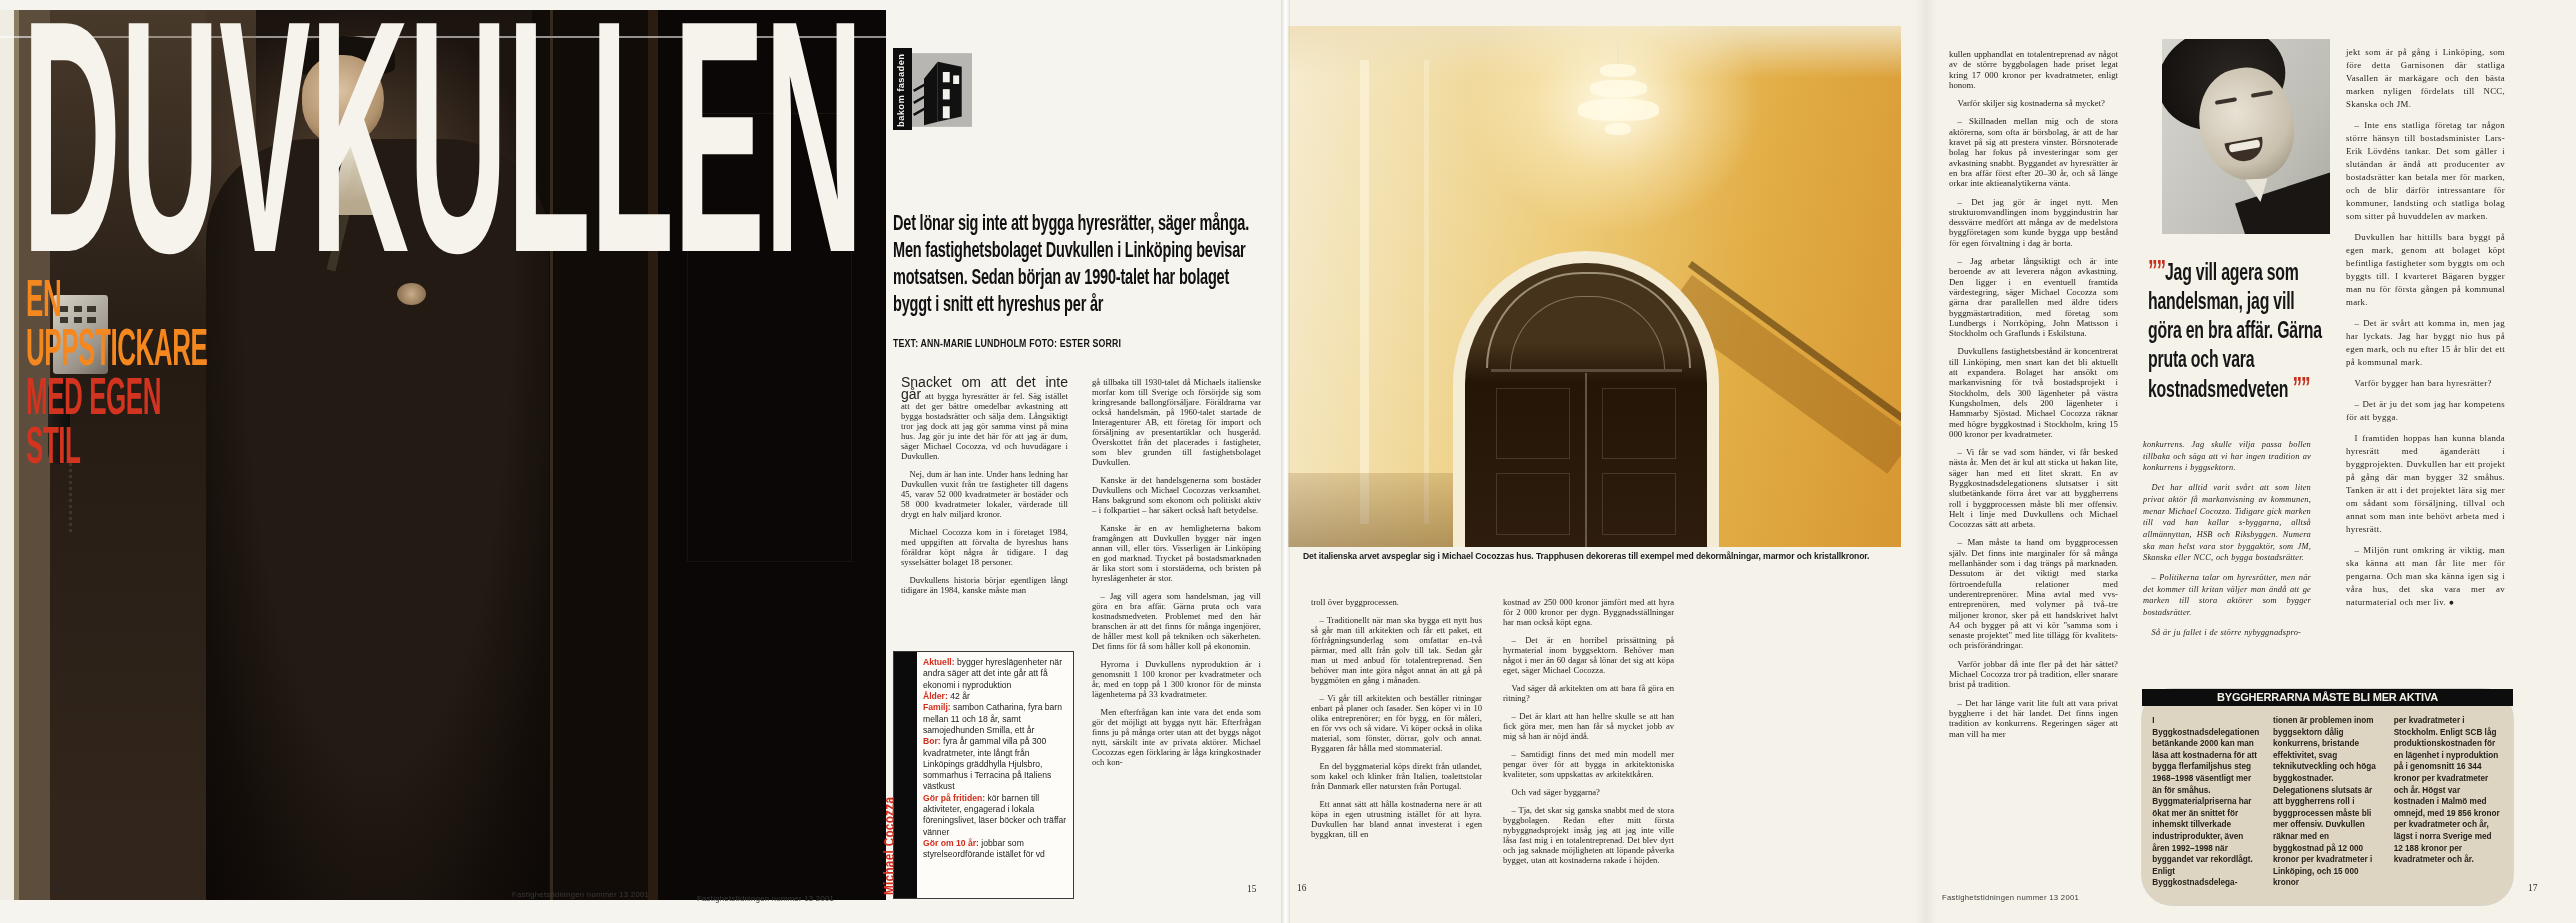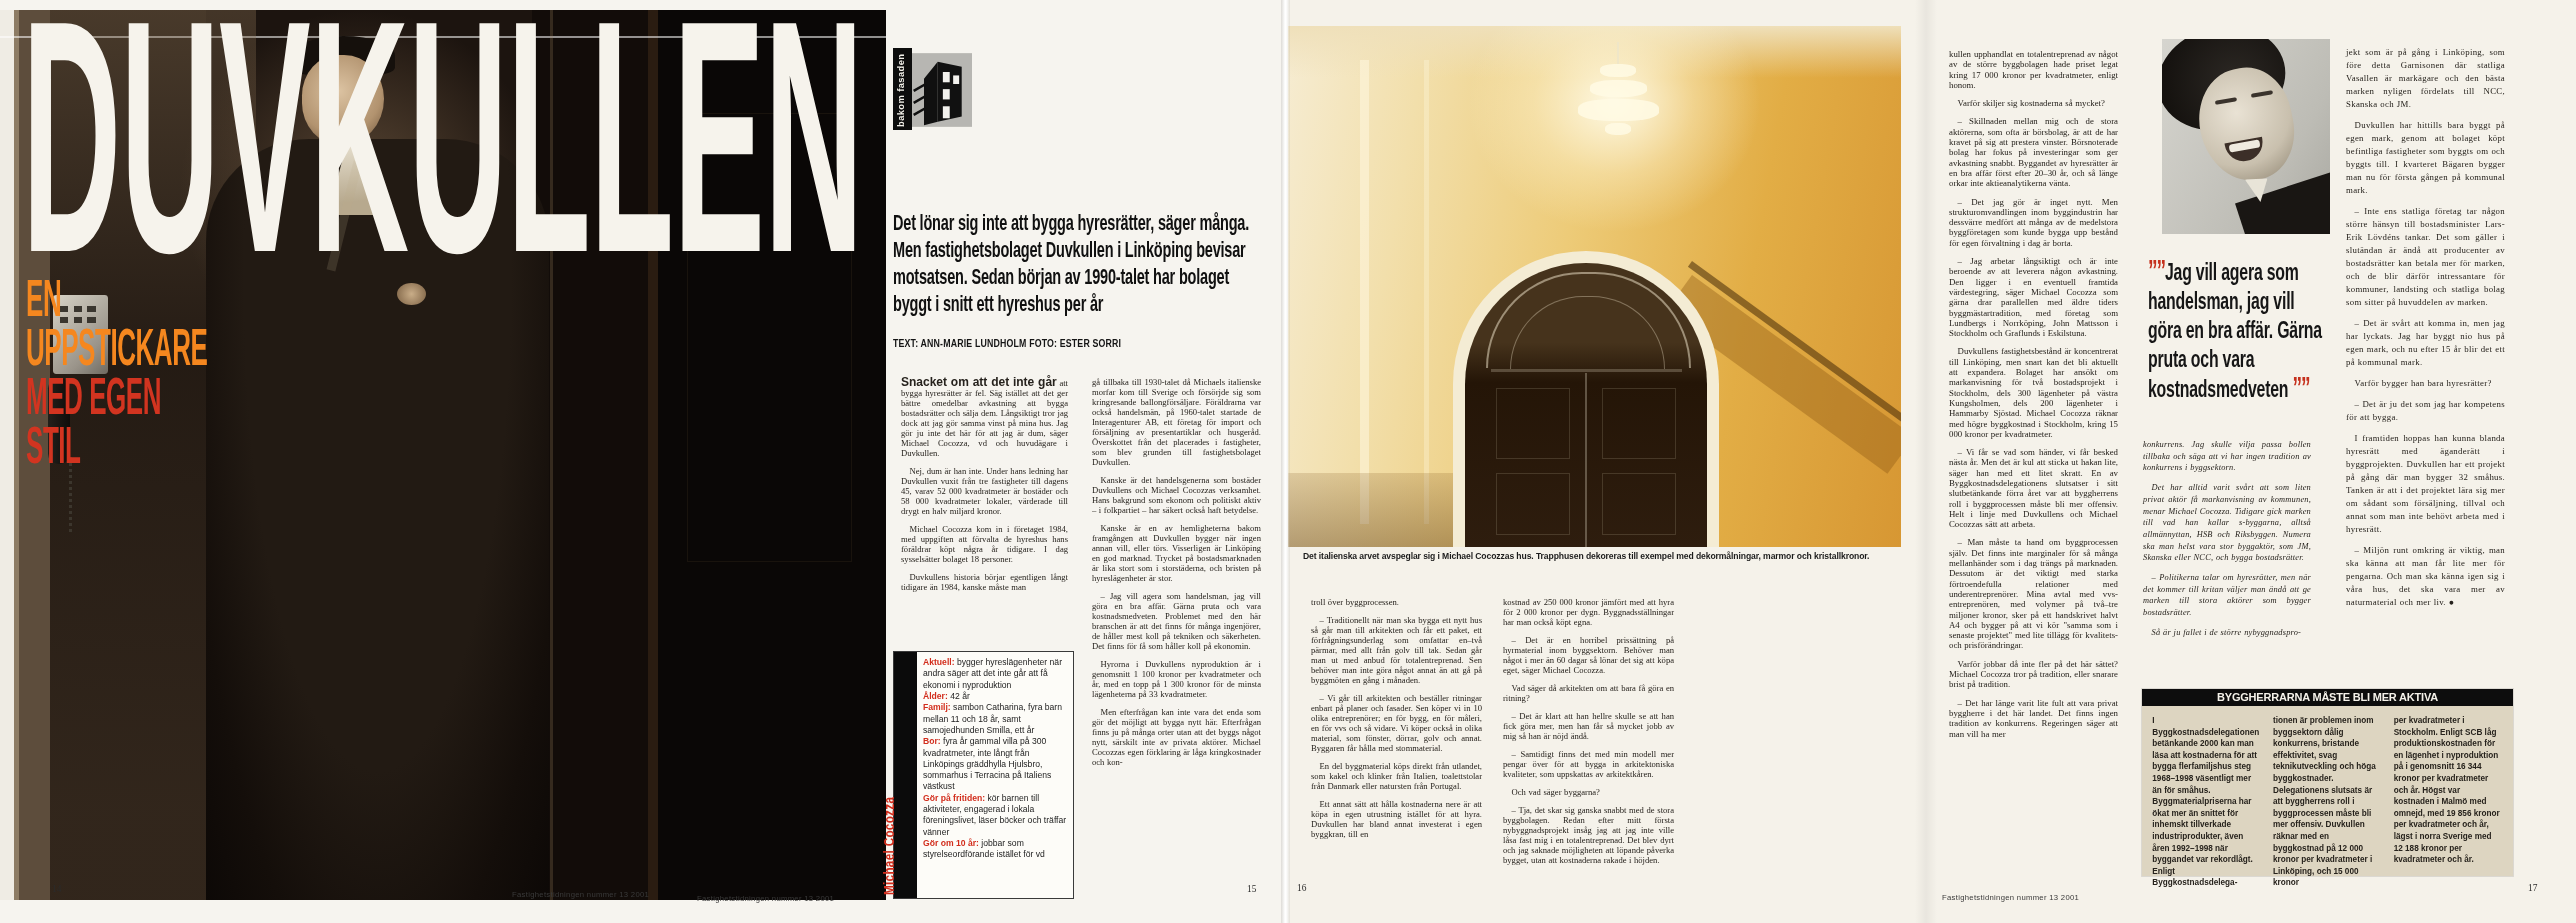--- a/index.html
+++ b/index.html
@@ -71,21 +71,21 @@
   .standfirst{position:absolute;left:893px;top:210px;width:554px;font-size:21.5px;line-height:27px;
         font-weight:bold;color:#101010;letter-spacing:-0.3px;transform:scaleX(.675);transform-origin:left top;}
   .byline{position:absolute;left:893px;top:337px;font-size:11px;font-weight:bold;color:#151515;
         letter-spacing:0.2px;transform:scaleX(.8);transform-origin:left top;white-space:nowrap;}
 
   .serifcol{font-family:"Liberation Serif",serif;font-size:8.6px;line-height:10px;
         text-align:justify;color:#26221d;overflow:hidden;word-spacing:0.4px;}
   .serifcol p{margin:8px;text-indent:8.6px;}
   .serifcol p:first-child{text-indent:0;}
   .serifcol.indent-first p:first-child{text-indent:8.6px;}
-  .leadword{font-family:"Liberation Sans",sans-serif;font-weight:bold;font-size:12px;}
+  .leadword{font-family:"Liberation Sans",sans-serif;font-weight:normal;font-size:14px;}
 
   #col1{left:893px;top:369px;width:183px;height:278px;}
   #col2{left:1084px;top:369px;width:185px;height:520px;}
   #col3{left:1303px;top:589px;width:187px;height:292px;}
   #col4{left:1495px;top:589px;width:187px;height:292px;}
   #col5{left:1941px;top:41px;width:185px;height:845px;font-size:8.8px;line-height:10.3px;}
   #col6{left:2135px;top:431px;width:184px;height:222px;font-size:8.4px;line-height:11.7px;letter-spacing:0.2px;font-style:italic;}
   #col7{left:2338px;top:38px;width:175px;height:642px;font-size:8.8px;line-height:13px;letter-spacing:0.3px;}
 
   
@@ -146,22 +146,22 @@
   .portrait .shoulder{position:absolute;left:82px;top:144px;width:120px;height:77px;background:#191613;
       transform:rotate(-18deg);}
   .portrait .collar{position:absolute;left:86px;top:137px;width:22px;height:26px;background:#e8e4d8;
       transform:rotate(-16deg);clip-path:polygon(0 0,100% 20%,40% 100%);}
 
   .pullquote{position:absolute;left:2148px;top:256px;width:275px;font-size:24px;line-height:29px;
       font-weight:bold;color:#161616;letter-spacing:-0.3px;transform:scaleX(.66);transform-origin:left top;}
   .pullquote .q{color:#c5311d;font-size:29px;letter-spacing:-1.7px;}
 
   
-  .factbox{position:absolute;left:2142px;top:689px;width:371px;height:187px;background:#ddd5c1;
-      box-shadow:0 0 0 0.9px rgba(0,0,0,.12);}
+  .factbox{position:absolute;left:2142px;top:689px;width:371px;height:216px;background:#ddd5c1;
+      box-shadow:0 0 0 0.9px rgba(0,0,0,.12);border-radius:30px;}
   .factbox .bar{position:absolute;left:0;top:0;width:100%;height:17px;background:#0d0d0d;
       color:#f5f2ea;text-align:center;font-weight:bold;font-size:11px;line-height:17px;letter-spacing:-0.2px;}
   .factbox .cols{position:absolute;left:10.3px;top:26px;width:350px;display:flex;gap:12px;}
   .factbox .fcol{flex:1;font-size:8.2px;line-height:11.6px;font-weight:bold;color:#26221c;}
 
   
   .folio{position:absolute;font-family:"Liberation Serif",serif;font-size:9.4px;color:#2b2b2b;}
   .runner{position:absolute;font-family:Liberation Sans, sans-serif;font-size:7.7px;color:#3a3a3a;
       letter-spacing:0.3px;}
 </style>
@@ -338,22 +338,22 @@
 </div>
 
 <div class="abs serifcol" id="col6">
     <p>konkurrens. Jag skulle vilja passa bollen tillbaka och säga att vi har ingen tradition av konkurrens i byggsektorn.</p>
     <p>Det har alltid varit svårt att som liten privat aktör få markanvisning av kommunen, menar Michael Cocozza. Tidigare gick marken till vad han kallar s-byggarna, alltså allmännyttan, HSB och Riksbyggen. Numera ska man helst vara stor byggaktör, som JM, Skanska eller NCC, och bygga bostadsrätter.</p>
     <p>– Politikerna talar om hyresrätter, men när det kommer till kritan väljer man ändå att ge marken till stora aktörer som bygger bostadsrätter.</p>
     <p>Så är ju fallet i de större nybyggnadspro-</p>
   </div>
 <div class="abs serifcol" id="col7">
     <p>jekt som är på gång i Linköping, som före detta Garnisonen där statliga Vasallen är markägare och den bästa marken nyligen fördelats till NCC, Skanska och JM.</p>
+    <p>– Inte ens statliga företag tar någon större hänsyn till bostadsminister Lars-Erik Lövdéns tankar. Det som gäller i slutändan är ändå att producenter av bostadsrätter kan betala mer för marken, och de blir därför intressantare för kommuner, landsting och statliga bolag som sitter på huvuddelen av marken.</p>
     <p>Duvkullen har hittills bara byggt på egen mark, genom att bolaget köpt befintliga fastigheter som byggts om och byggts till. I kvarteret Bägaren bygger man nu för första gången på kommunal mark.</p>
-    <p>– Inte ens statliga företag tar någon större hänsyn till bostadsminister Lars-Erik Lövdéns tankar. Det som gäller i slutändan är ändå att producenter av bostadsrätter kan betala mer för marken, och de blir därför intressantare för kommuner, landsting och statliga bolag som sitter på huvuddelen av marken.</p>
     <p>– Det är svårt att komma in, men jag har lyckats. Jag har byggt nio hus på egen mark, och nu efter 15 år blir det ett på kommunal mark.</p>
     <p>Varför bygger han bara hyresrätter?</p>
     <p>– Det är ju det som jag har kompetens för att bygga.</p>
     <p>I framtiden hoppas han kunna blanda hyresrätt med äganderätt i byggprojekten. Duvkullen har ett projekt på gång där man bygger 32 småhus. Tanken är att i det projektet lära sig mer om sådant som försäljning, tillval och annat som man inte behövt arbeta med i hyresrätt.</p>
     <p>– Miljön runt omkring är viktig, man ska känna att man får lite mer för pengarna. Och man ska känna igen sig i våra hus, det ska vara mer av naturmaterial och mer liv. ●</p>
   </div>
 
 <div class="factbox">
   <div class="bar">BYGGHERRARNA MÅSTE BLI MER AKTIVA</div>
   <div class="cols">

